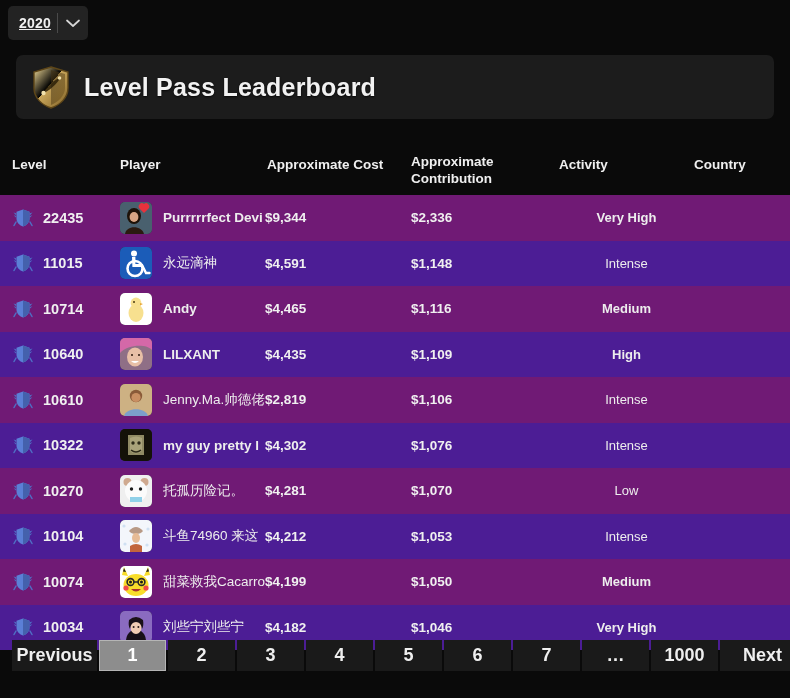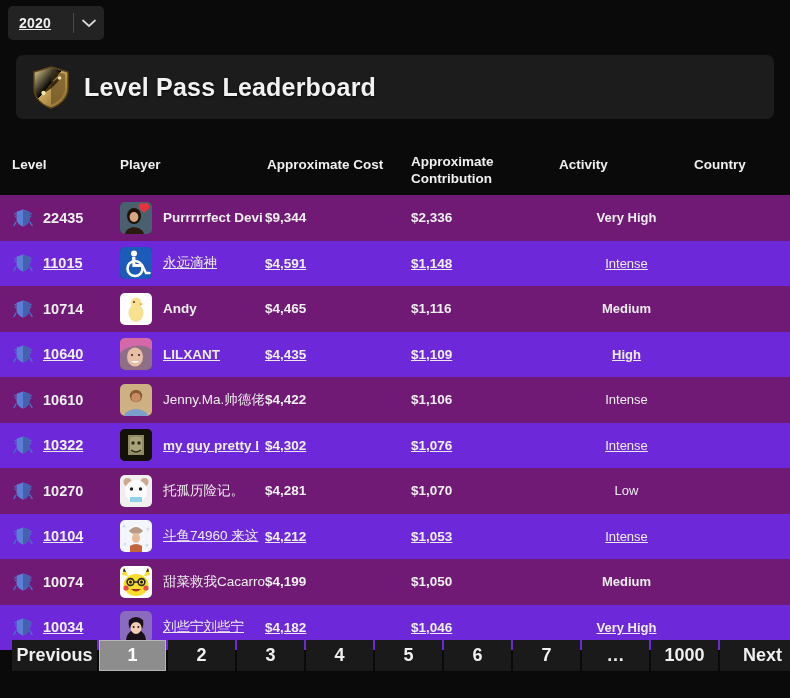--- a/index.html
+++ b/index.html
@@ -13,21 +13,21 @@
     overflow: hidden;
     position: relative;
   }
 
   
   .topbar {
     padding: 6px 0 0 8px;
     height: 46px;
   }
   .year-select {
-    width: 96px;
+    width: 80px;
     height: 34px;
     background: #232323;
     border-radius: 5px;
     display: flex;
     align-items: center;
     cursor: pointer;
     user-select: none;
     text-decoration: underline;
   }
   .year-select .val {
@@ -87,21 +87,21 @@
     display: flex;
     align-items: center;
     height: 45.5px;
     width: 100%;
   }
   .row.head {
     height: 62px;
     align-items: center;
   }
   .row.odd  { background: #701a75; }
-  .row.even { background: #6d28d9; text-decoration: underline; }
+  .row.even { background: #4c1d95; }
 
   .c-level { width: 120px; padding-left: 12px; display:flex; align-items:center; }
   .c-player{ width: 145px; display:flex; align-items:center; overflow:hidden; }
   .c-cost  { width: 146px; display:flex; align-items:center; }
   .c-contrib{width: 148px; display:flex; align-items:center; }
   .c-activity{width:135px; display:flex; align-items:center; justify-content:center;}
   .c-country{flex:1; display:flex; align-items:center; justify-content:center;}
 
   .row.head .c-level,
   .row.head .c-player,
@@ -400,21 +400,21 @@
         <div class="c-player">
           <span class="avatar"><svg width="32" height="32" viewBox="0 0 32 32">
               <rect width="32" height="32" fill="#cdb183"></rect>
               <circle cx="16" cy="12" r="6.2" fill="#8a5a38"></circle>
               <circle cx="16" cy="13.5" r="4.6" fill="#c98f62"></circle>
               <path d="M4 32 C6 23 26 23 28 32 Z" fill="#7c9ecb"></path>
             </svg></span>
           <span class="pname cjk">Jenny.Ma.帅德佬</span>
         </div>
         <div class="c-cost">
-          <span class="money">$4,422</span>
+          <span class="money">$2,819</span>
         </div>
         <div class="c-contrib">
           <span class="money">$1,106</span>
         </div>
         <div class="c-activity">
           <span class="act">Intense</span>
         </div>
         <div class="c-country">
           <span></span>
         </div>

